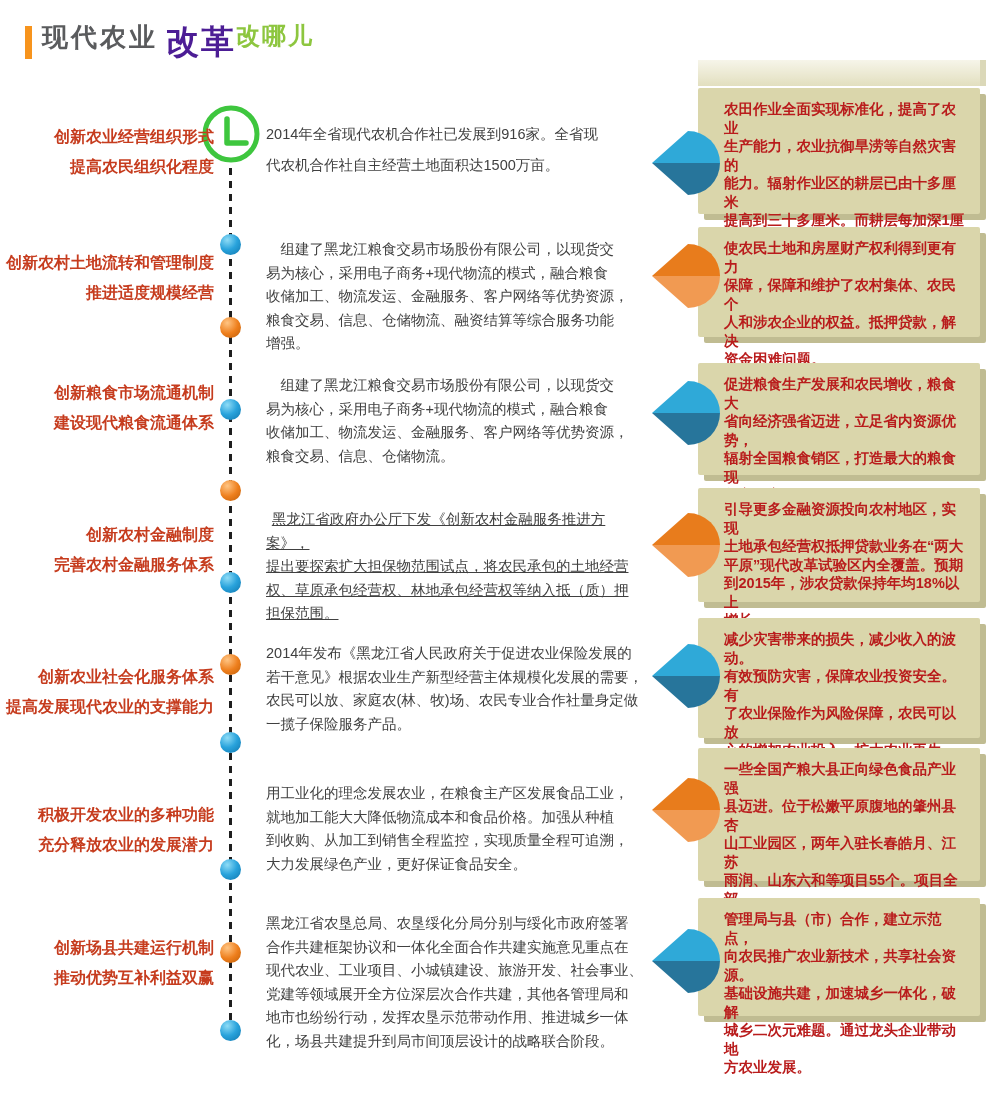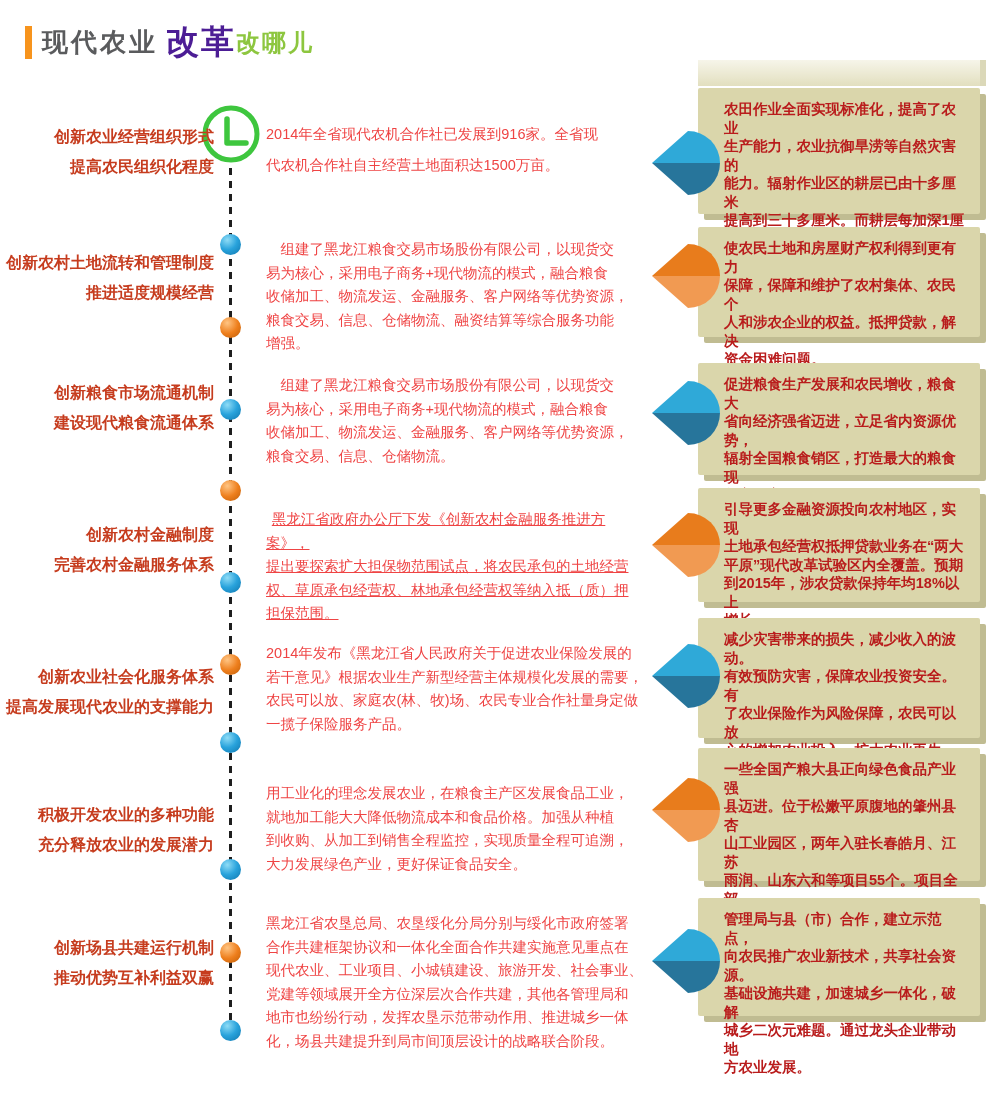--- a/index.html
+++ b/index.html
@@ -1,40 +1,40 @@
 <!DOCTYPE html>
 <html><head>
 <meta charset="utf-8">
 <style>
   html,body{margin:0;padding:0;}
   body{width:1000px;height:1100px;background:#ffffff;position:relative;overflow:hidden;
        font-family:"Liberation Sans","DejaVu Sans",sans-serif;}
   .stage{position:absolute;left:0;top:0;width:1000px;height:1100px;}
 
   
-  .hdr{position:absolute;left:25px;top:20px;display:flex;align-items:center;white-space:nowrap;}
+  .hdr{position:absolute;left:25px;top:20px;display:flex;align-items:flex-start;white-space:nowrap;}
   .hdr-bar{display:inline-block;width:7px;height:33px;background:#f7941d;margin-right:10px;align-self:center;}
   .t-gray{font-size:26px;font-weight:900;color:#5a5b5d;letter-spacing:3px;}
   .t-orange{font-size:33px;font-weight:900;color:#4c1d95;letter-spacing:2px;margin-left:8px;}
   .t-green{font-size:24px;font-weight:900;color:#8dc63f;letter-spacing:2px;}
 
   
   .tl-line{position:absolute;left:229px;top:168px;width:3px;height:872px;
            background:repeating-linear-gradient(180deg,#1e1e1e 0 7px,transparent 7px 13px);}
   .clock{position:absolute;left:201px;top:104px;}
   .dot{position:absolute;left:220px;width:21px;height:21px;border-radius:50%;}
   .dot.blue{background:radial-gradient(circle at 35% 28%,#8fdcf6,#29a3dc 48%,#0f76ad);}
   .dot.orange{background:radial-gradient(circle at 35% 28%,#ffc584,#ee7f1d 52%,#bf5d07);}
 
   
   .label{position:absolute;left:2px;width:212px;text-align:right;color:#c63c1e;
          font-size:16px;font-weight:bold;line-height:30px;white-space:pre-line;}
 
   
-  .body{position:absolute;left:266px;width:382px;color:#ef4444;font-size:14.5px;
+  .body{position:absolute;left:266px;width:382px;color:#404040;font-size:14.5px;
         line-height:23.5px;white-space:pre-line;}
   .body.lh-wide{line-height:31px;}
   .body.ind1{text-indent:1em;}
   .body.ind-half{text-indent:0.4em;text-decoration:underline;}
 
   
   .box{position:absolute;left:698px;width:282px;background:#dad6ab;border-radius:2px;
        box-shadow:6px 6px 0 0 #c0bc92;}
   .box-text{padding:12px 12px 0 26px;color:#b91c1c;font-size:14.5px;font-weight:bold;
             line-height:18.5px;white-space:pre-line;}

